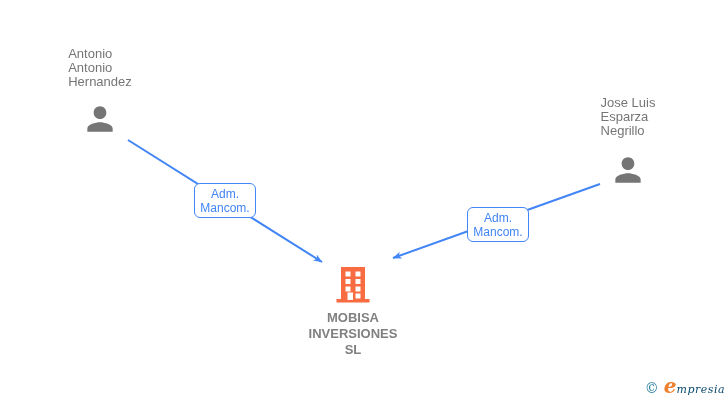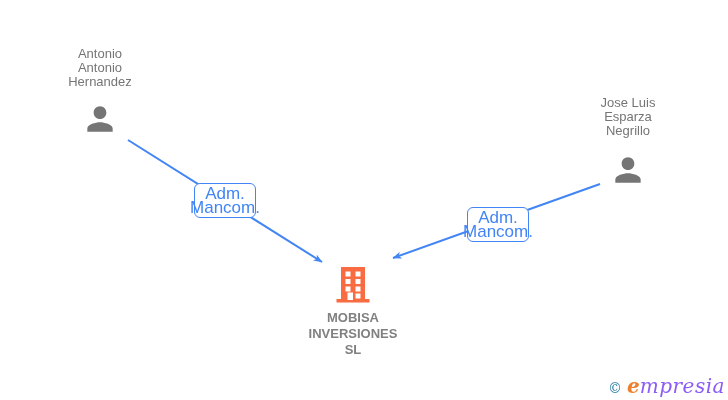--- a/index.html
+++ b/index.html
@@ -11,21 +11,21 @@
     font-family: "Liberation Sans", sans-serif;
     overflow: hidden;
   }
   .edges { position: absolute; left: 0; top: 0; width: 728px; height: 400px; }
 
   .node { position: absolute; display: flex; flex-direction: column; align-items: center; cursor: pointer; }
   .person-name {
     font-size: 13px;
     line-height: 14px;
     color: #757575;
-    text-align: center;
+    text-align: left;
     white-space: nowrap;
   }
   .person-icon { margin-top: 11px; }
   #person-node-2 .person-icon { margin-top: 13px; }
 
   .company-name {
     margin-top: 5px;
     font-size: 13px;
     font-weight: bold;
     line-height: 16px;
@@ -36,21 +36,21 @@
 
   .edge-label {
     position: absolute;
     width: 62px;
     height: 35px;
     box-sizing: border-box;
     border: 1.5px solid #4285F4;
     border-radius: 6px;
     background: #ffffff;
     color: #4285F4;
-    font-size: 17px;
+    font-size: 12px;
     line-height: 14px;
     display: flex;
     flex-direction: column;
     justify-content: center;
     align-items: center;
     cursor: pointer;
   }
   #edge-label-1 { left: 194px; top: 183px; }
   #edge-label-2 { left: 467px; top: 207px; }
 
@@ -58,21 +58,21 @@
     position: absolute;
     right: 3px;
     bottom: 2px;
     display: flex;
     align-items: baseline;
     cursor: pointer;
     font-family: "DejaVu Serif", serif;
   }
   .logo-c    { color: #2b7f9e; font-size: 14px; margin-right: 5px; }
   .logo-e    { color: #ee7f2e; font-size: 20px; font-style: italic; font-weight: bold; }
-  .logo-rest { color: #8b5cf6; font-size: 20px; font-style: italic; letter-spacing: 0.5px; }
+  .logo-rest { color: #0c4a6e; font-size: 11px; font-style: italic; letter-spacing: 0.5px; }
 </style>
 </head>
 <body>
 
 <div class="stage">
 
   <svg class="edges" width="728" height="400" viewBox="0 0 728 400">
     <defs>
       <marker id="arrowhead" markerWidth="10" markerHeight="8" refX="8.5" refY="3.5" orient="auto" markerUnits="userSpaceOnUse">
         <path d="M0,0 L9,3.5 L0,7 L2.6,3.5 Z" fill="#4285F4"></path>

